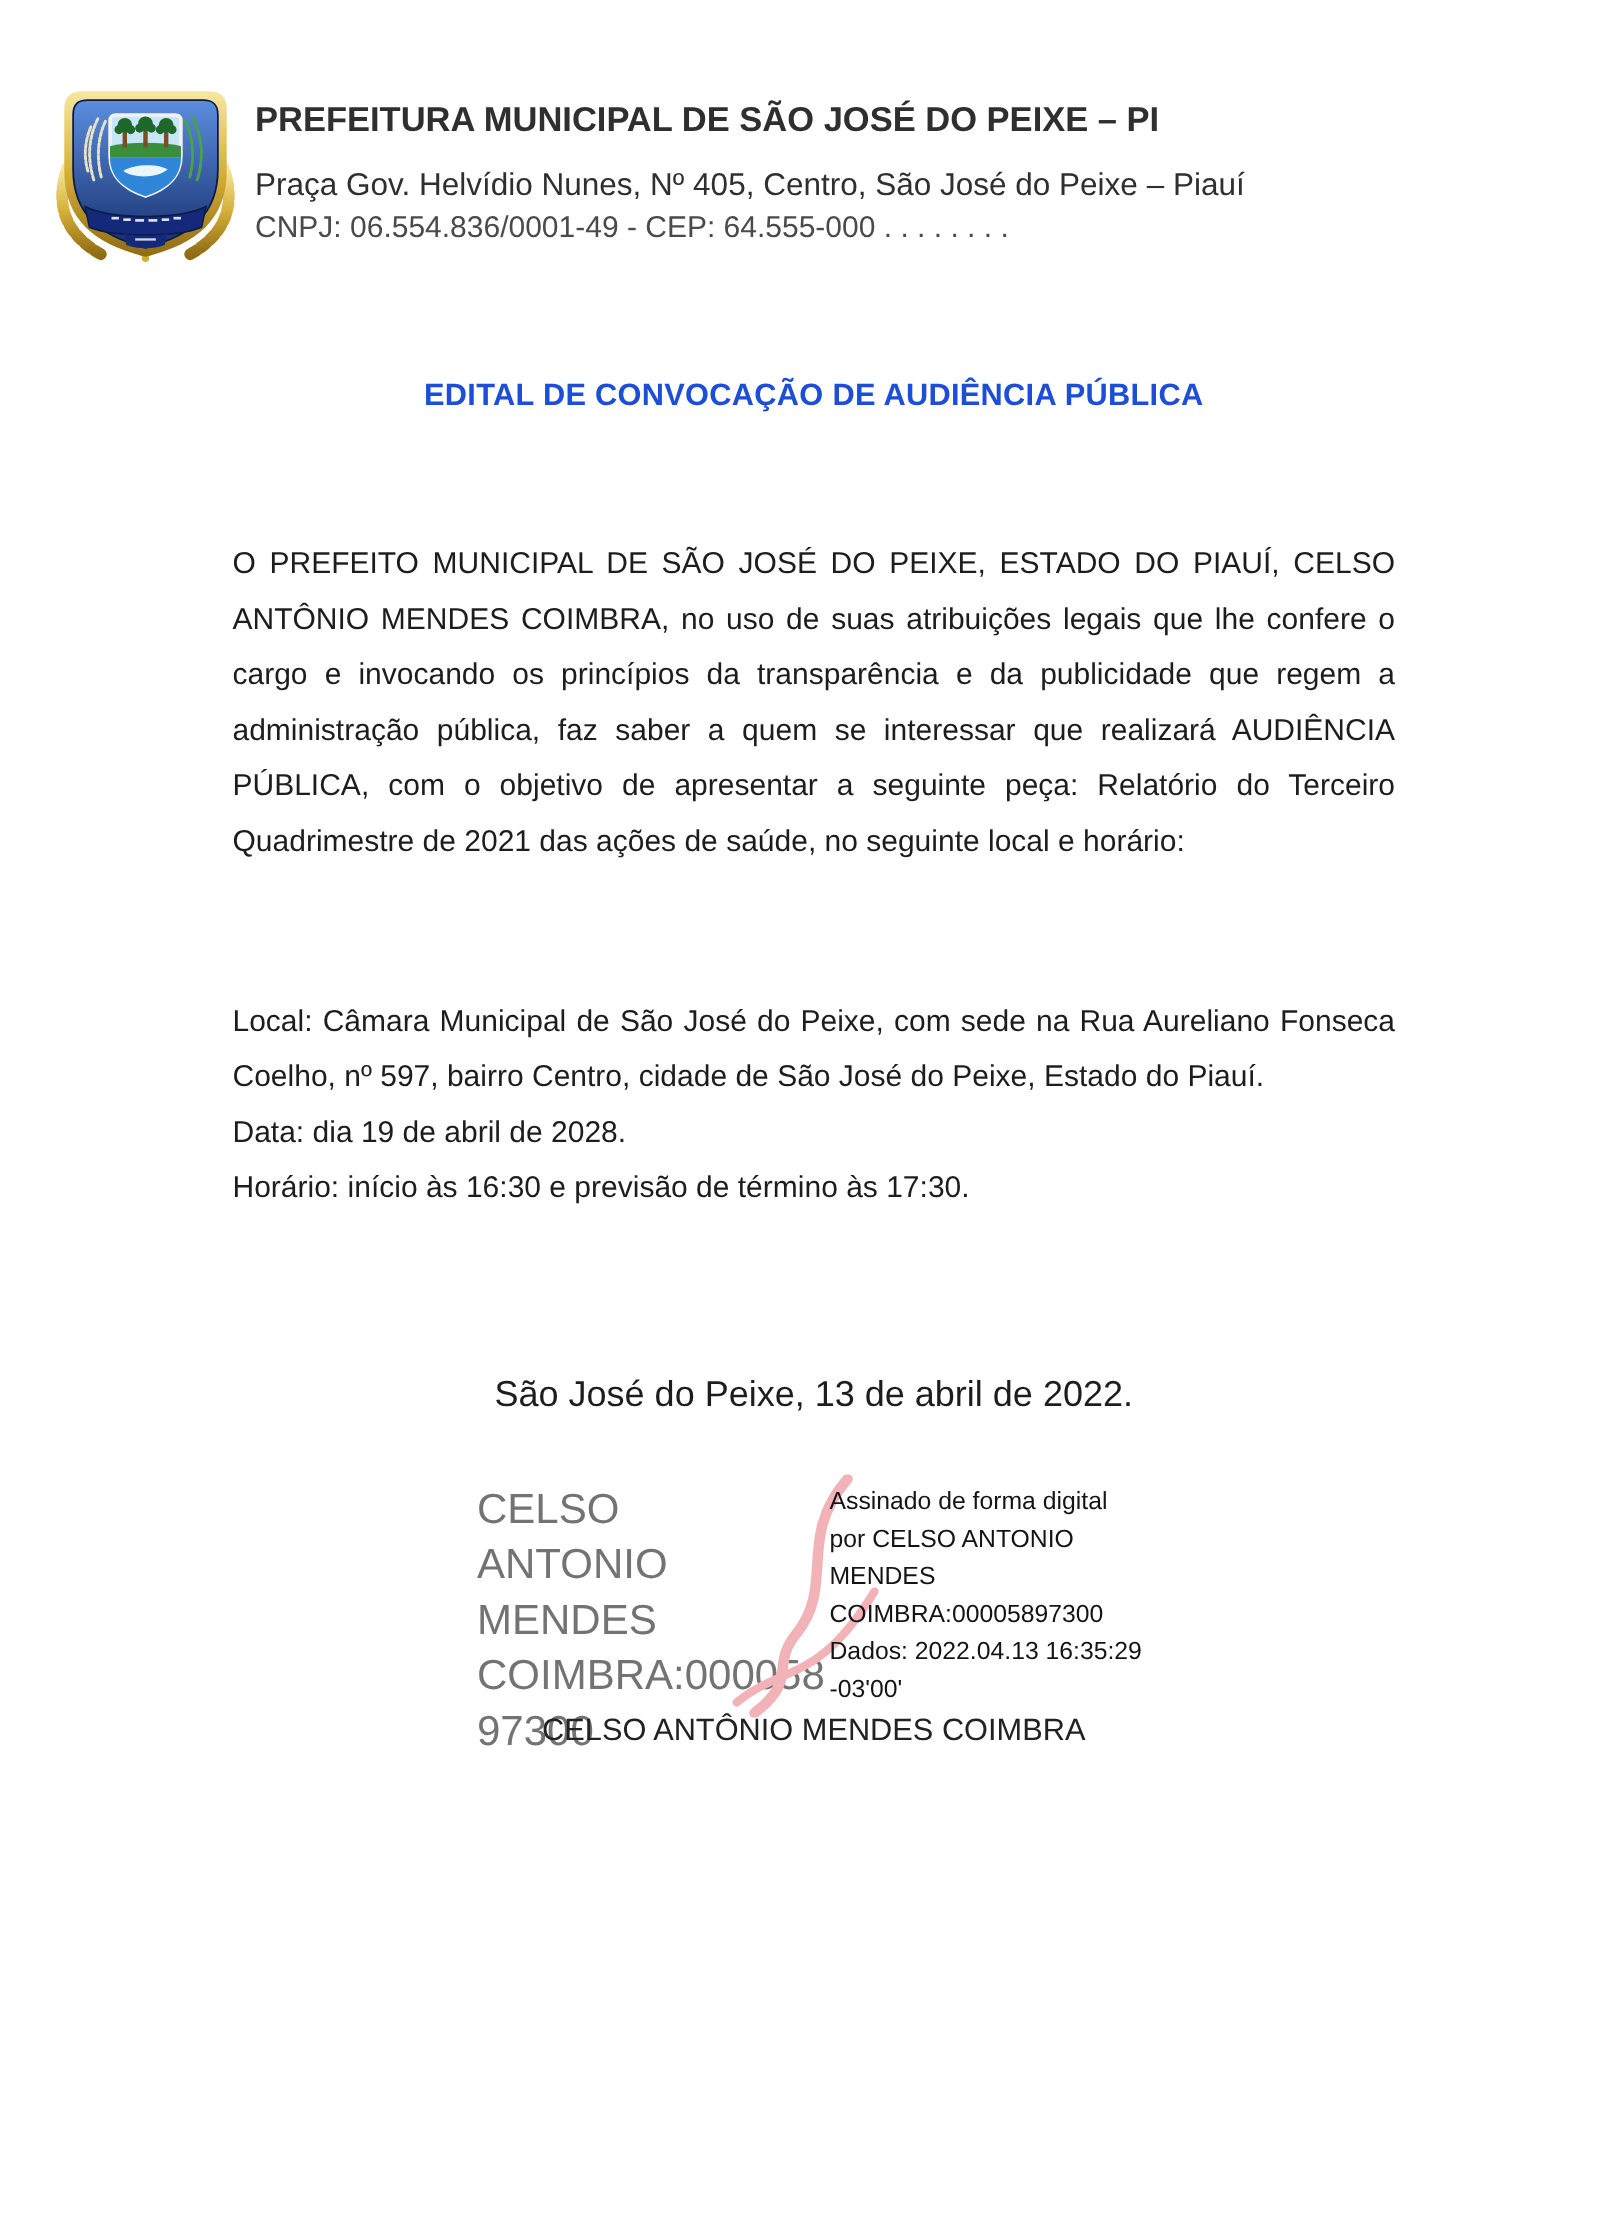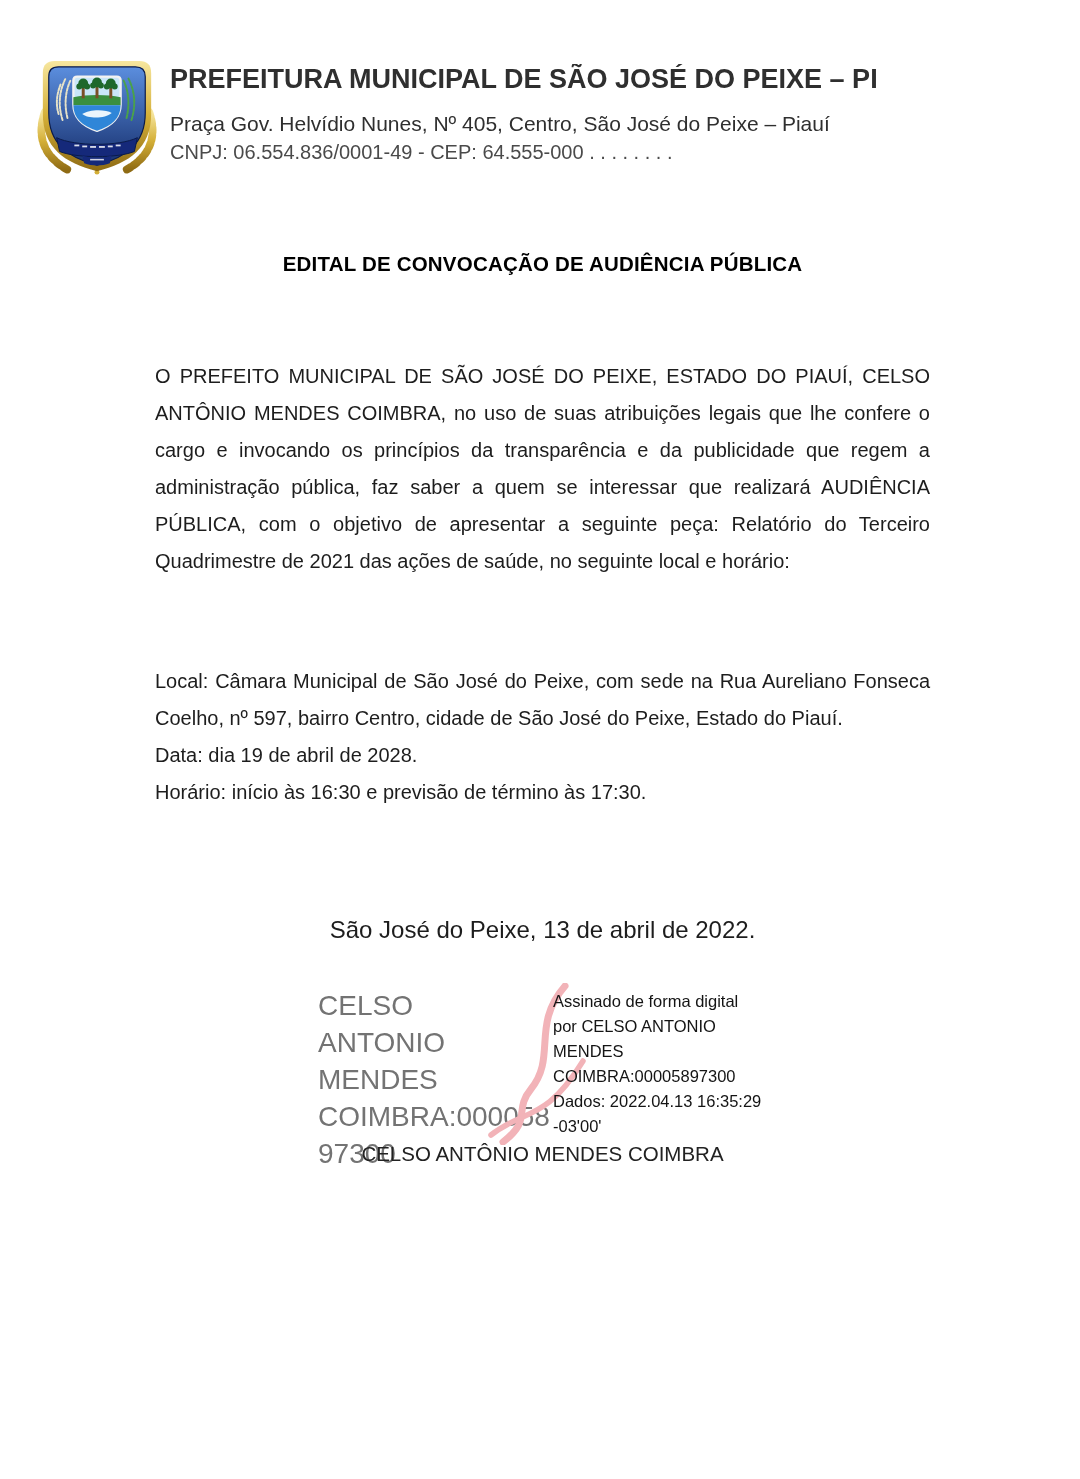--- a/index.html
+++ b/index.html
@@ -8,28 +8,28 @@
     font-family:"Liberation Sans", sans-serif; color:#1d1d1d; overflow:hidden;
   }
 
   
   .header-logo { position:absolute; left:33px; top:56px; width:128px; height:122px; }
   .header-text {
     position:absolute; left:170px; top:64px; width:775px; height:96px;
     overflow:hidden; color:#2f2f2f;
   }
   .h-line1 { font-weight:bold; font-size:20px; line-height:26px; white-space:nowrap; }
-  .h-line2 { font-weight:bold; font-size:27px; line-height:30px; white-space:nowrap; }
+  .h-line2 { font-weight:bold; font-size:23px; line-height:30px; white-space:nowrap; }
   .h-line3 { font-weight:normal; font-size:21px; line-height:28px; white-space:nowrap;margin-top:16px; }
   .h-line4 { font-weight:normal; font-size:20px; line-height:28px; white-space:nowrap; color:#4a4a4a; }
 
   
   .doc-title {
     position:absolute; left:155px; top:252px; width:775px;
-    text-align:center; font-weight:bold; font-size:20.5px; letter-spacing:.2px; color:#000000;
+    text-align:center; font-weight:bold; font-size:20.5px; letter-spacing:.2px; color:#1d4ed8;
   }
   .body-block { position:absolute; left:155px; width:775px; font-size:20px; line-height:37px; }
   .para-1 { top:358px; text-align:justify; }
   .para-group2 { top:663px; }
   .para-group2 p { margin:0; }
   .p-local { text-align:justify; }
   .place-date { position:absolute; left:155px; top:916px; width:775px; text-align:center; font-size:24px; }
 
   
   .sig-row { position:absolute; left:155px; top:983px; width:775px; height:162px; }

